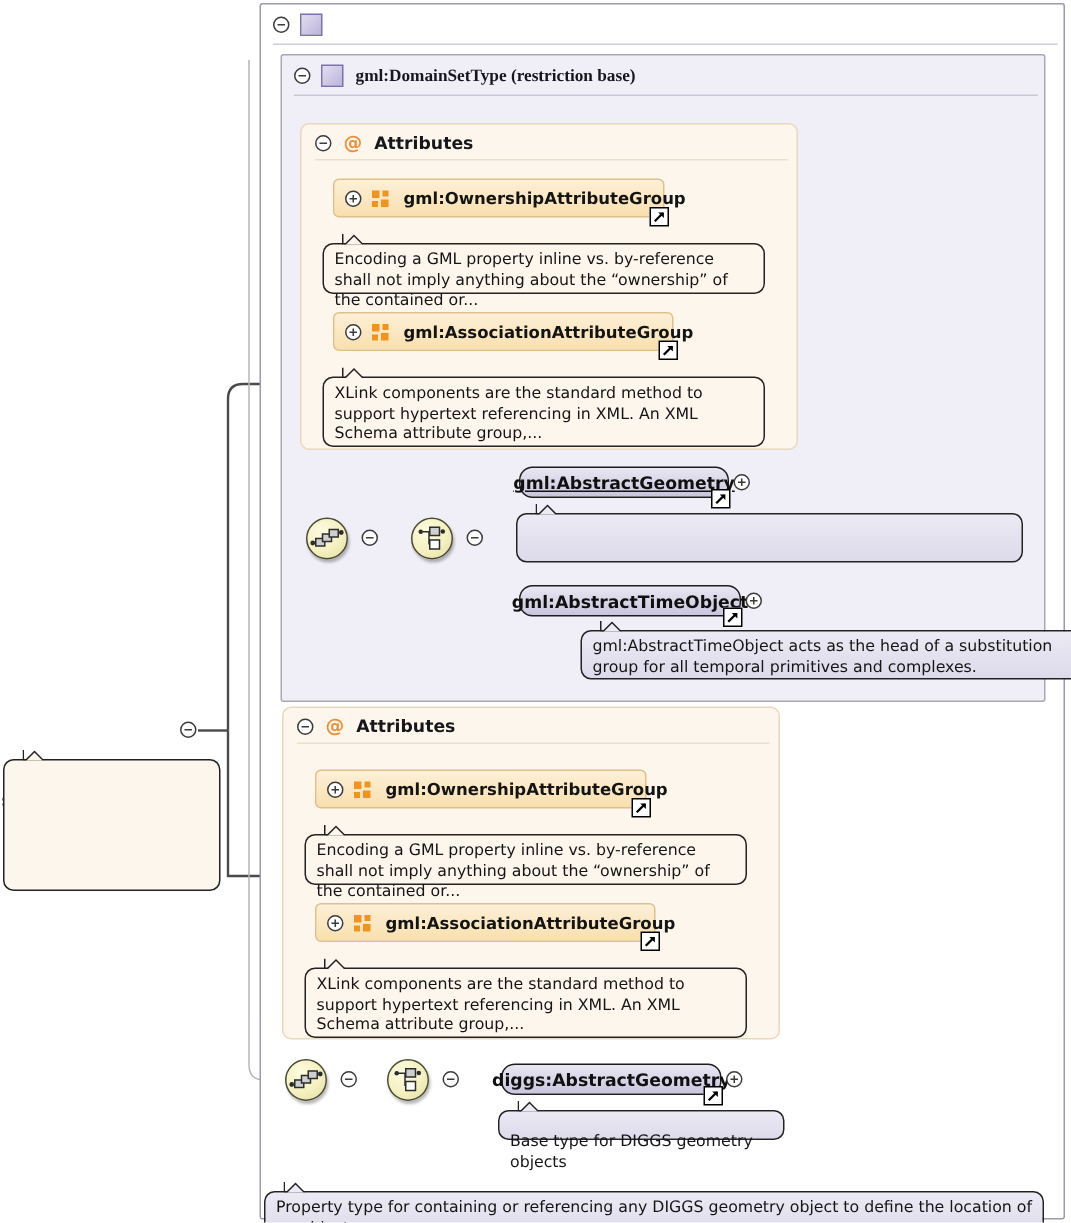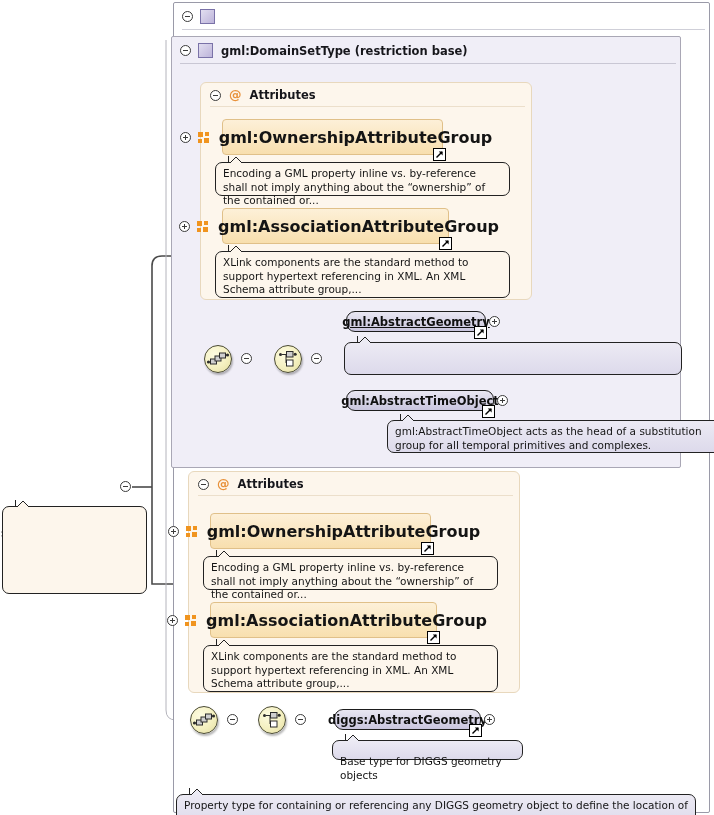--- a/index.html
+++ b/index.html
@@ -79,30 +79,29 @@
     white-space:nowrap;
   }
   .attr-hdr .hdr-rule{position:absolute;left:9px;right:8px;bottom:0;height:1px;background:#ecdfcb;}
   .at-sign{
     margin-left:8px;color:#e8913a;font-weight:bold;font-size:12.5px;line-height:1;
   }
 
   
   .ag-box{
     position:absolute;
-    height:36px;
+    height:26px;
     background:linear-gradient(180deg,#fdf0d8 0%,#f8dfae 100%);
     border:1px solid #e0c089;
     border-radius:4px;
     display:flex;align-items:center;
     padding-left:7px;
     box-sizing:border-box;
-    font-size:16px;font-weight:bold;color:#141414;
+    font-size:11px;font-weight:bold;color:#141414;
     white-space:nowrap;
-    justify-content:center;
   }
   .ag-icon{
     width:12px;height:11px;margin-left:7px;margin-right:9px;
     position:relative;flex:0 0 auto;
   }
   .ag-icon i{position:absolute;background:#f0941f;display:block;}
   .ag-icon i:nth-child(1){left:0;top:0;width:5px;height:5px;}
   .ag-icon i:nth-child(2){left:7px;top:0;width:4px;height:4px;}
   .ag-icon i:nth-child(3){left:0;top:7px;width:4px;height:4px;}
   .ag-icon i:nth-child(4){left:6px;top:6px;width:5px;height:5px;}
@@ -188,21 +187,21 @@
 </svg>
 
 <div class="type-box lvl1" style="left:173px;top:2px;width:537px;height:811px;">
   <div class="type-hdr" style="width:537px;">
     <span class="circ"></span>
     <span class="ct-glyph"></span>
     <span class="hdr-rule"></span>
   </div>
 </div>
 
-<div class="type-box lvl2" style="left:171px;top:36px;width:510px;height:432px;">
+<div class="type-box lvl2" style="left:187px;top:36px;width:510px;height:432px;font-family:Liberation Serif, serif;">
   <div class="type-hdr" style="width:510px;">
     <span class="circ"></span>
     <span class="ct-glyph"></span>
     <span class="hdr-label">gml:DomainSetType (restriction base)</span>
     <span class="hdr-rule"></span>
   </div>
 </div>
 
 <div class="attr-panel" style="left:200px;top:82px;width:332px;height:218px;">
   <div class="attr-hdr" style="width:332px;">

